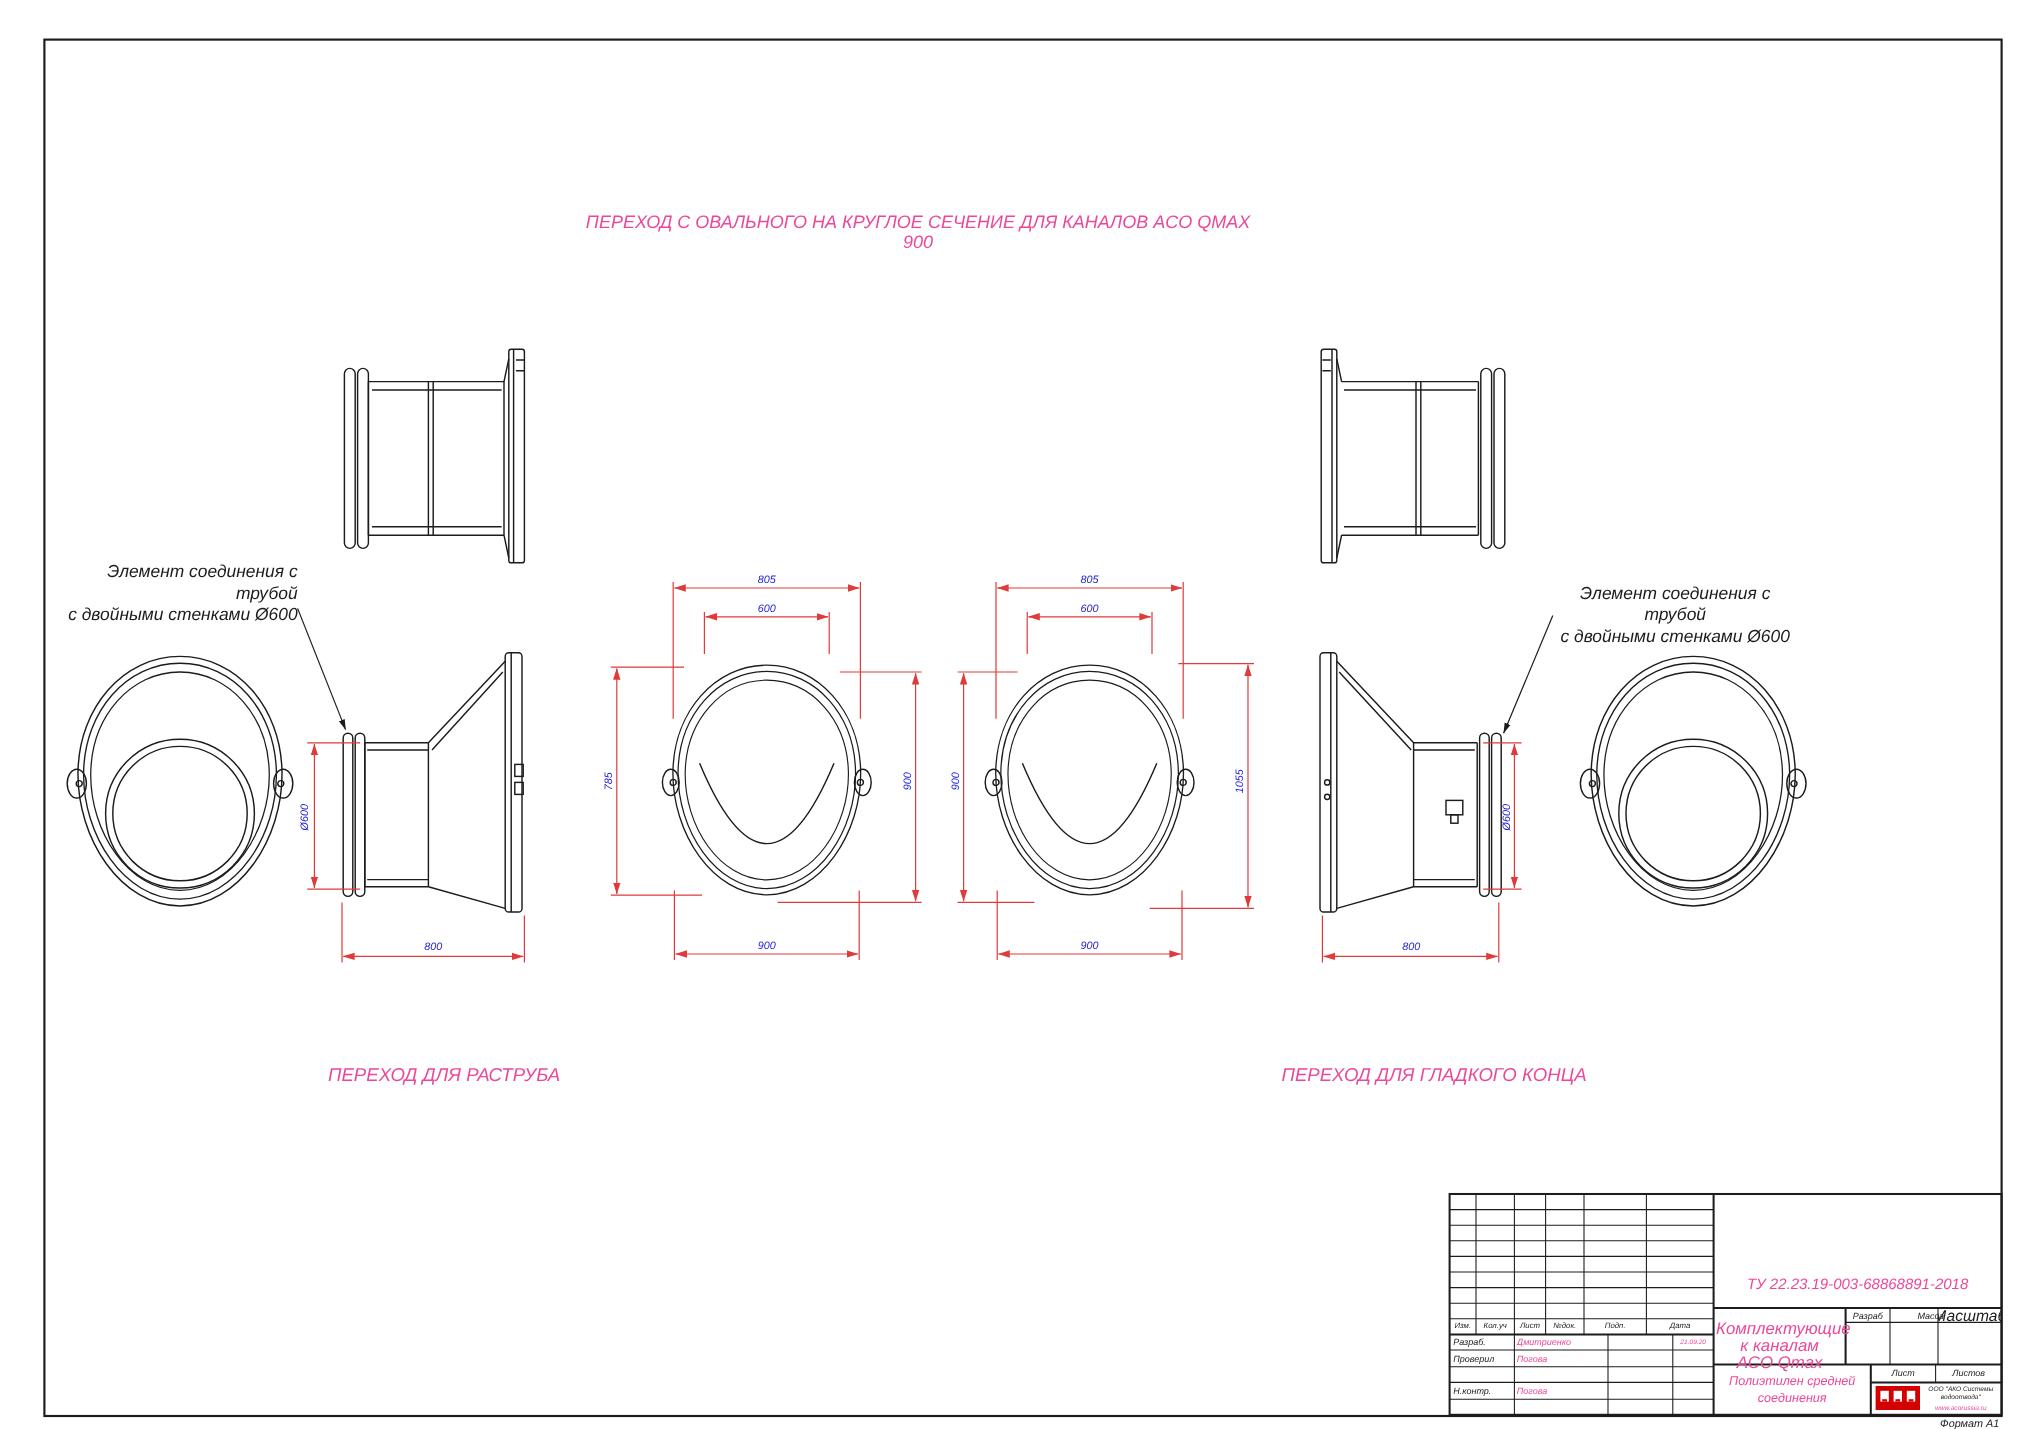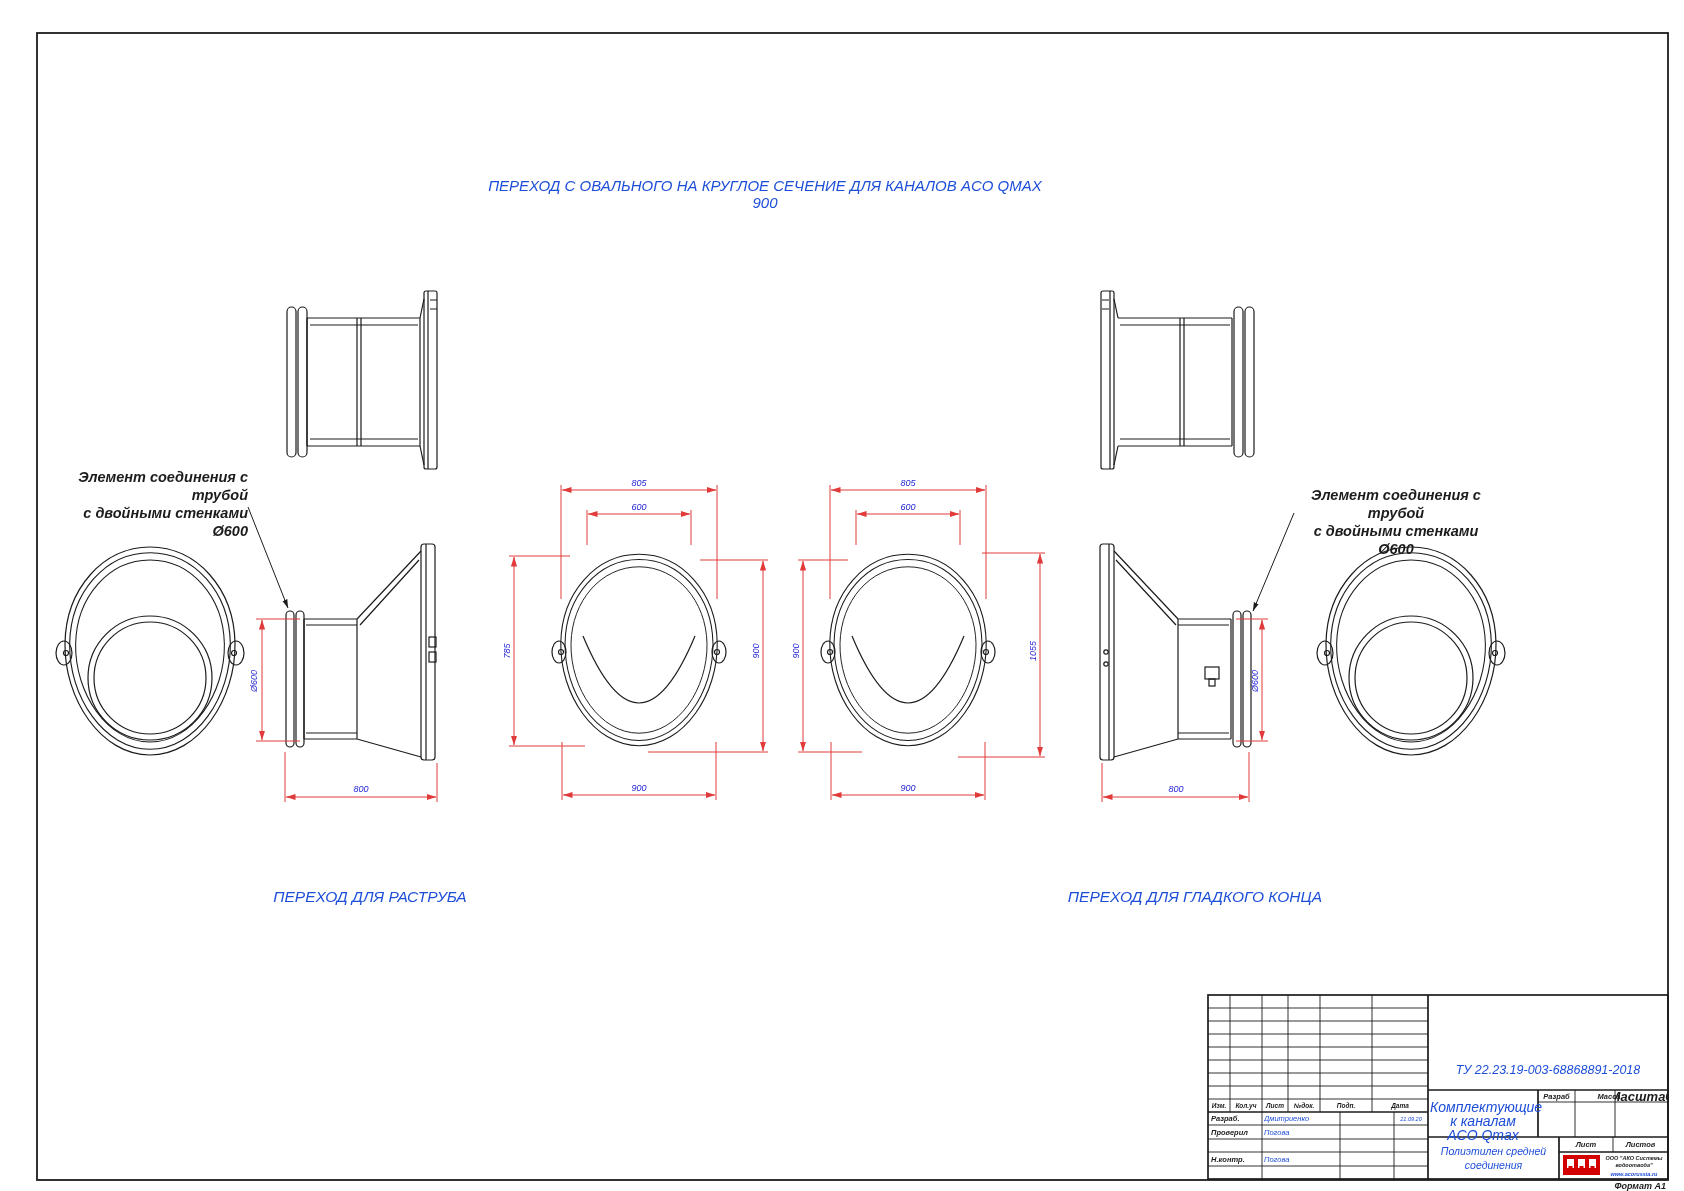--- a/index.html
+++ b/index.html
@@ -1,20 +1,20 @@
 <!DOCTYPE html>
 <html><head>
 <meta charset="utf-8">
 <style>
   html,body{margin:0;padding:0;background:#fff;width:1684px;height:1191px;overflow:hidden;
     font-family:"Liberation Sans",sans-serif;}
   .abs{position:absolute;}
   .it{font-style:italic;}
-  .blue{color:#1d4ed8;}
-  .blk{color:#1c1c1c;font-weight:bold;}
+  .blue{color:#ec4899;}
+  .blk{color:#1c1c1c;}
   .ctr{text-align:center;}
   .rgt{text-align:right;}
   svg text{font-family:"Liberation Sans",sans-serif;}
   .dimt{font-size:9px;font-style:italic;fill:#2424d6;text-anchor:middle;}
   .cell{position:absolute;display:flex;align-items:center;justify-content:center;overflow:hidden;}
   .cell.left{justify-content:flex-start;}
 </style>
 </head>
 <body>
 

